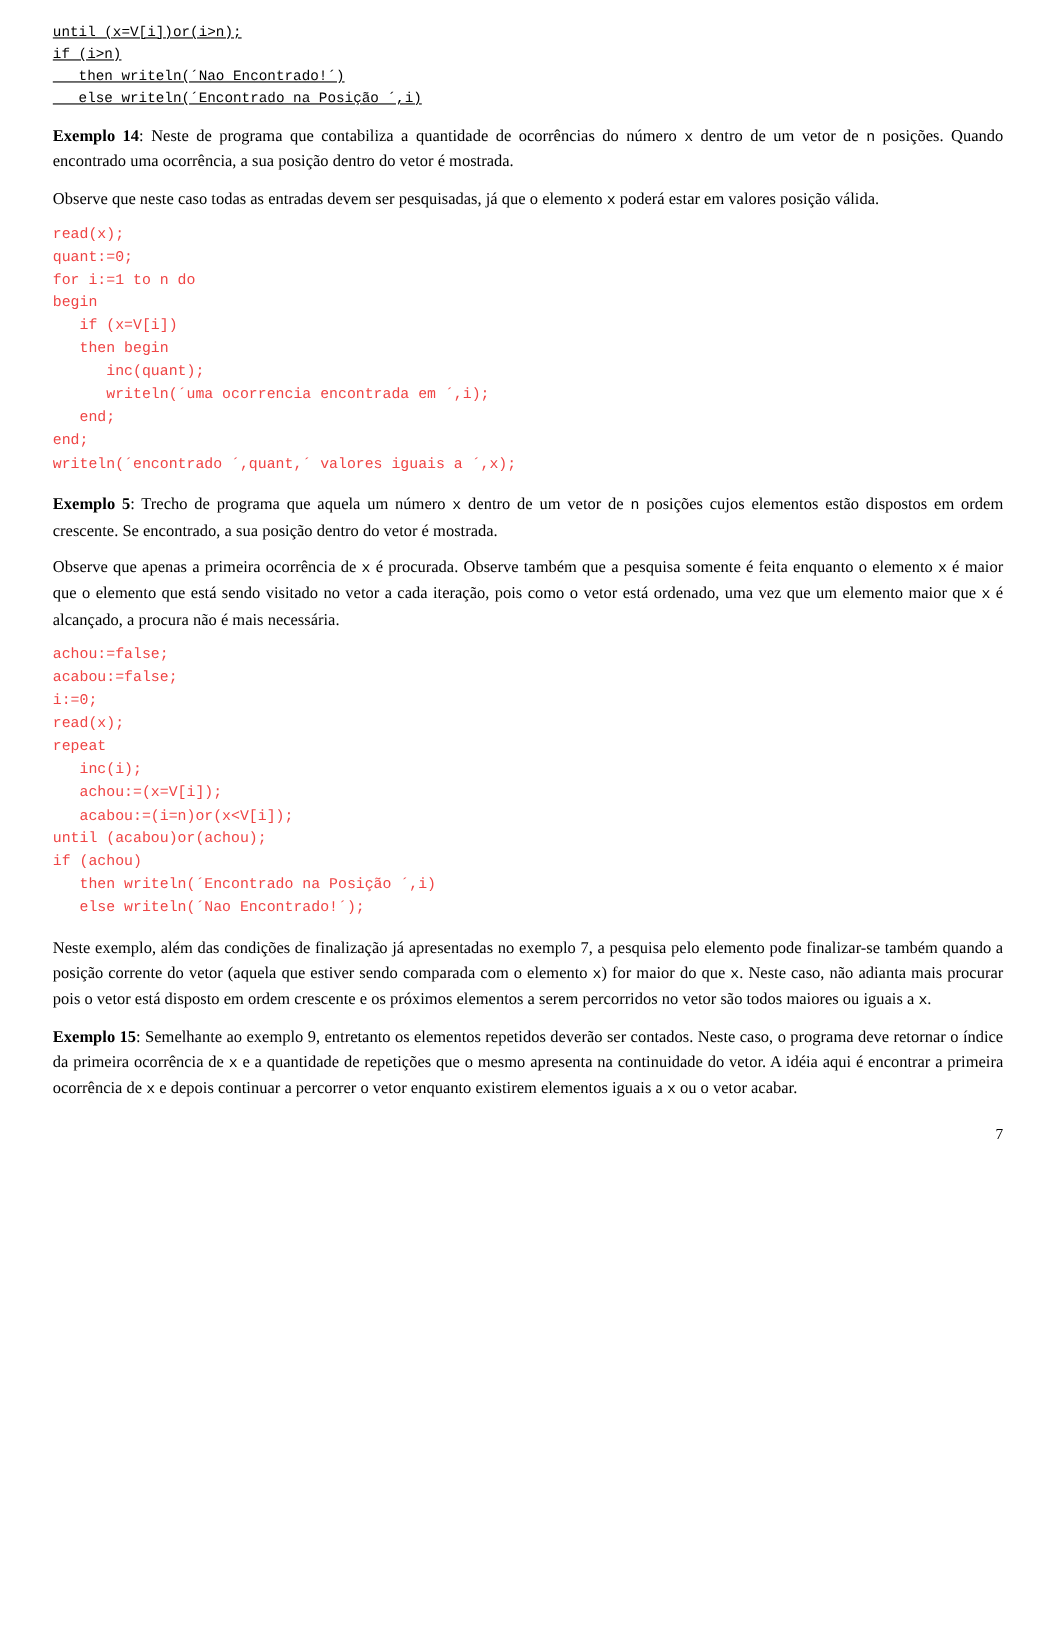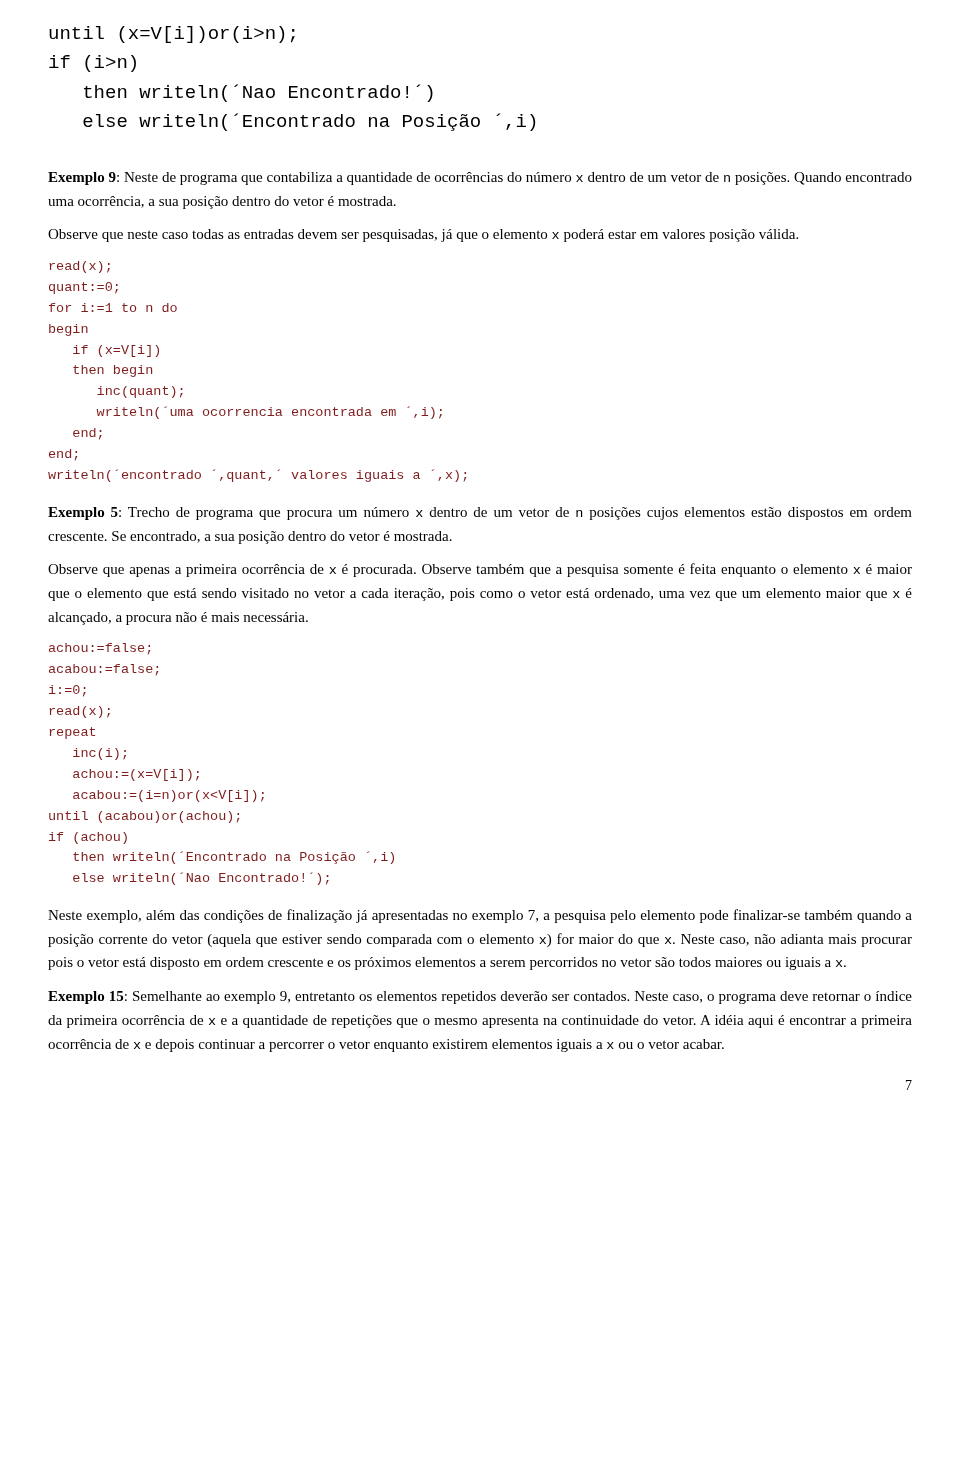--- a/index.html
+++ b/index.html
@@ -15,77 +15,78 @@
       width: 960px;
       padding: 20px 48px 40px 48px;
       line-height: 1.5;
     }
     .code-block {
       font-family: "Courier New", Courier, monospace;
       font-size: 13.5px;
       line-height: 1.55;
       margin: 4px 0 14px 0;
       white-space: pre;
-      color: #7f1d1d;
+      color: #ef4444;
     }
     .paragraph {
       text-align: justify;
       margin-bottom: 10px;
       line-height: 1.55;
     }
     .example-title {
       font-weight: bold;
     }
     .mono {
       font-family: "Courier New", Courier, monospace;
       font-size: 13.5px;
     }
     .page-number {
       text-align: right;
       font-size: 14px;
       margin-top: 18px;
     }
     .top-code {
       font-family: "Courier New", Courier, monospace;
-      font-size: 19px;
+      font-size: 13px;
       white-space: pre;
       line-height: 1.55;
-      margin-bottom: 28px;
+      margin-bottom: 12px;
+      text-decoration: underline;
     }
   </style>
 </head>
 <body>
 
 <div class="top-code">until (x=V[i])or(i&gt;n);
 if (i&gt;n)
    then writeln(´Nao Encontrado!´)
    else writeln(´Encontrado na Posição ´,i)</div>
 
 <p class="paragraph">
-  <span class="example-title">Exemplo 9</span><span>:</span><span> Neste de programa que contabiliza a quantidade de ocorrências do número </span><span class="mono">x</span><span> dentro de um vetor de </span><span class="mono">n</span><span> posições. Quando encontrado uma ocorrência, a sua posição dentro do vetor é mostrada.</span>
+  <span class="example-title">Exemplo 14</span><span>:</span><span> Neste de programa que contabiliza a quantidade de ocorrências do número </span><span class="mono">x</span><span> dentro de um vetor de </span><span class="mono">n</span><span> posições. Quando encontrado uma ocorrência, a sua posição dentro do vetor é mostrada.</span>
 </p>
 
 <p class="paragraph">
   <span>Observe que neste caso todas as entradas devem ser pesquisadas, já que o elemento </span><span class="mono">x</span><span> poderá estar em valores posição válida.</span>
 </p>
 
 <div class="code-block">read(x);
 quant:=0;
 for i:=1 to n do
 begin
    if (x=V[i])
    then begin
       inc(quant);
       writeln(´uma ocorrencia encontrada em ´,i);
    end;
 end;
 writeln(´encontrado ´,quant,´ valores iguais a ´,x);</div>
 
 <p class="paragraph">
-  <span class="example-title">Exemplo 5</span><span>:</span><span> Trecho de programa que procura um número </span><span class="mono">x</span><span> dentro de um vetor de </span><span class="mono">n</span><span> posições cujos elementos estão dispostos em ordem crescente. Se encontrado, a sua posição dentro do vetor é mostrada.</span>
+  <span class="example-title">Exemplo 5</span><span>:</span><span> Trecho de programa que aquela um número </span><span class="mono">x</span><span> dentro de um vetor de </span><span class="mono">n</span><span> posições cujos elementos estão dispostos em ordem crescente. Se encontrado, a sua posição dentro do vetor é mostrada.</span>
 </p>
 
 <p class="paragraph">
   <span>Observe que apenas a primeira ocorrência de </span><span class="mono">x</span><span> é procurada. Observe também que a pesquisa somente é feita enquanto o elemento </span><span class="mono">x</span><span> é maior que o elemento que está sendo visitado no vetor a cada iteração, pois como o vetor está ordenado, uma vez que um elemento maior que </span><span class="mono">x</span><span> é alcançado, a procura não é mais necessária.</span>
 </p>
 
 <div class="code-block">achou:=false;
 acabou:=false;
 i:=0;
 read(x);

